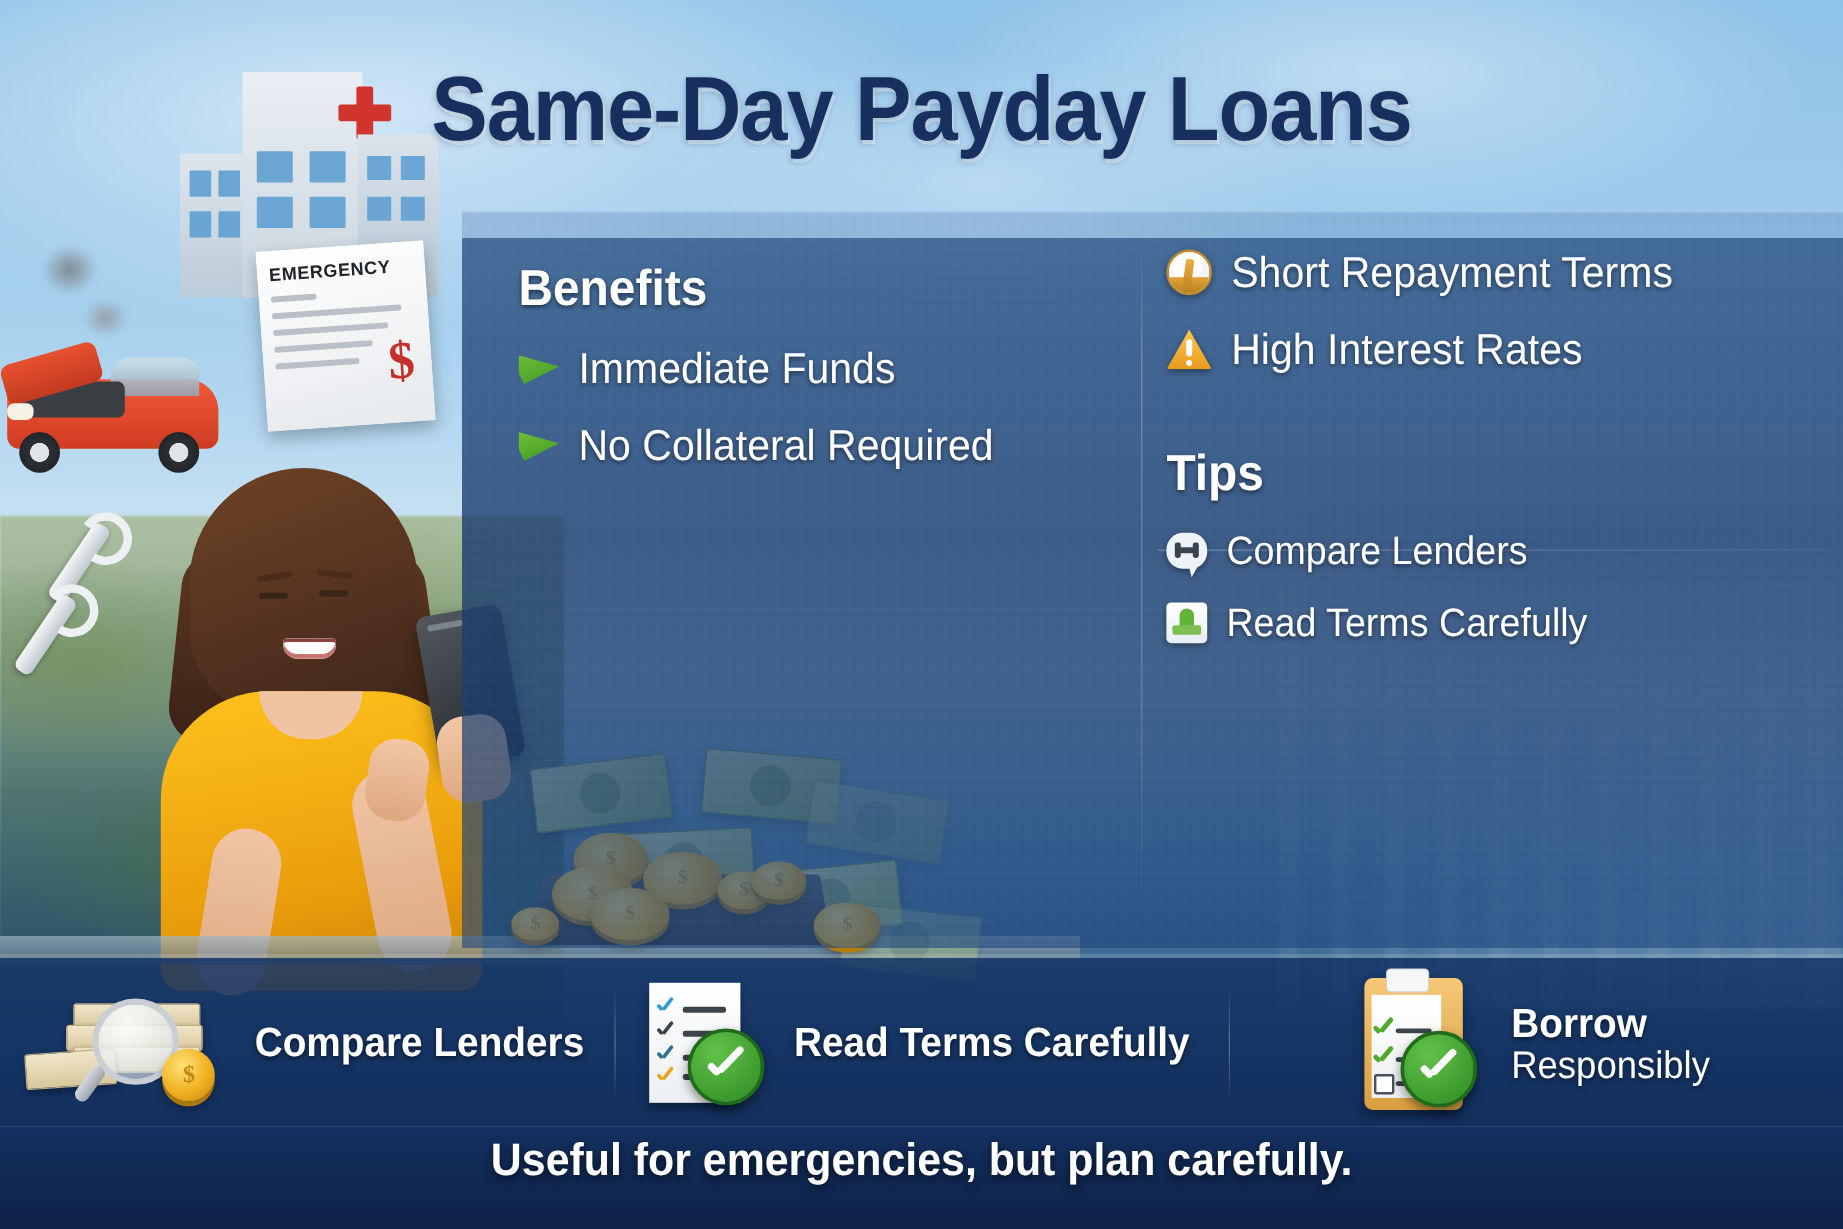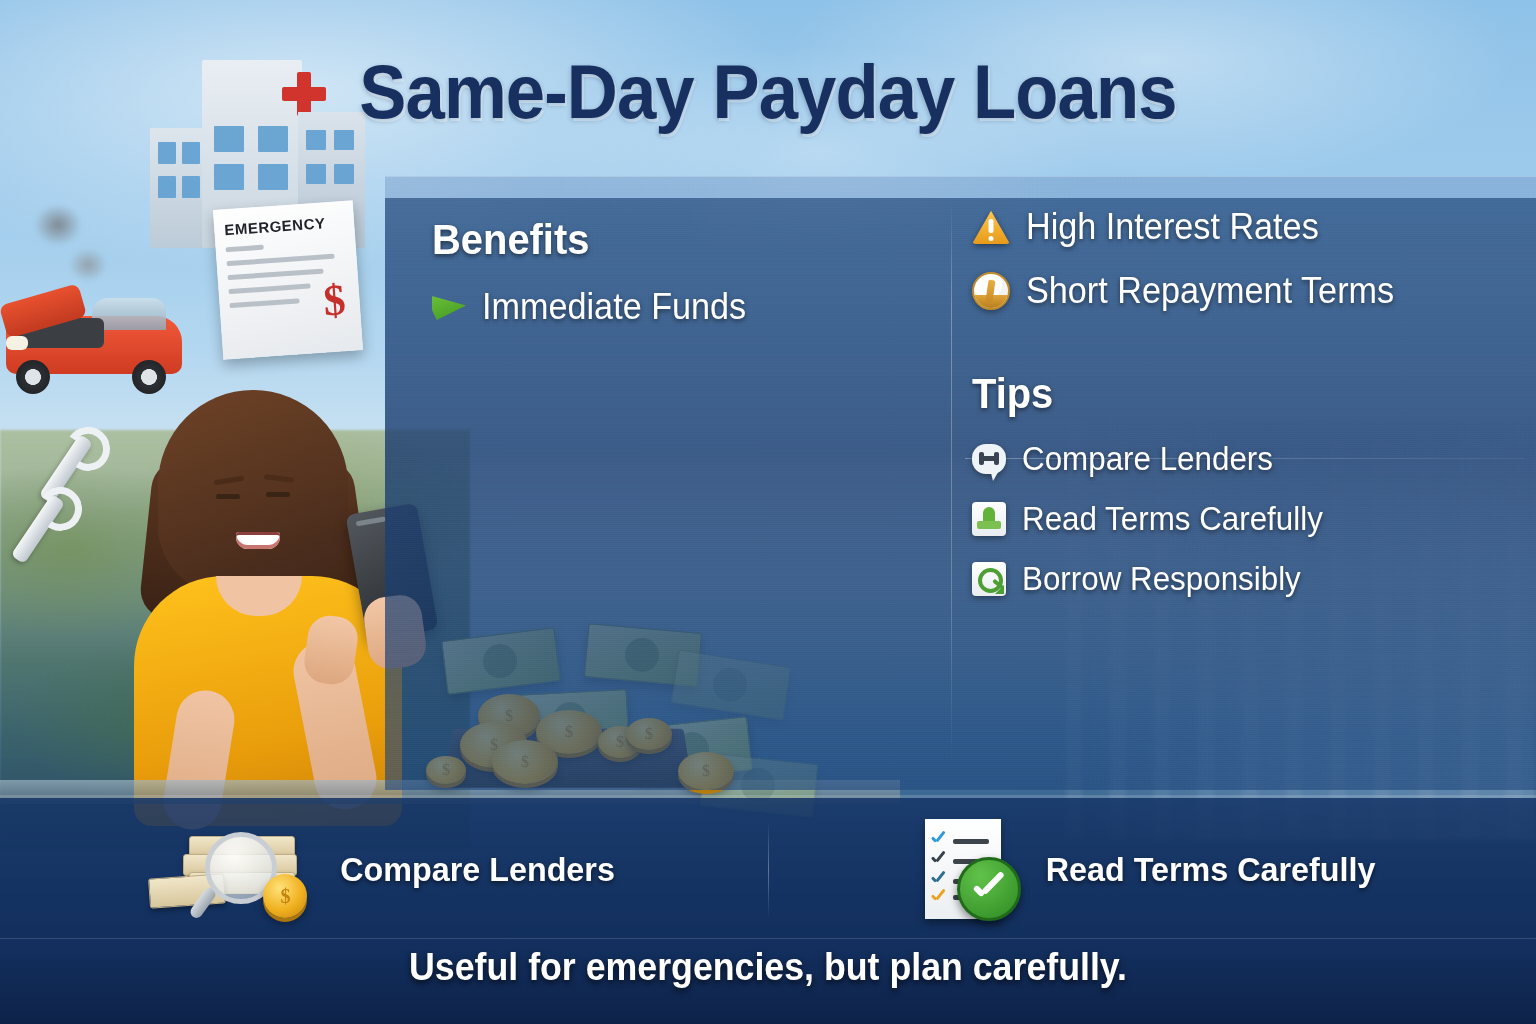--- a/index.html
+++ b/index.html
@@ -351,60 +351,56 @@
 
   <div class="title">Same-Day Payday Loans</div>
 
   <div class="col col-benefits">
     <div class="h2">Benefits</div>
 
     <div class="item">
       <span class="bullet-arrow"></span>
       <span class="label">Immediate Funds</span>
     </div>
+    <div class="item">
+      <span class="bullet-arrow"></span>
+      <span class="label">No Collateral Required</span>
+    </div>
   </div>
 
   <div class="col col-right">
 
 
+    <div class="item">
+      <span class="ic-sand"></span>
+      <span class="label">Short Repayment Terms</span>
+    </div>
     <div class="item">
       <span class="ic-warn">
         <span class="tri"></span>
           <span class="bang"></span>
           <span class="dot"></span>
       </span>
       <span class="label">High Interest Rates</span>
     </div>
-    <div class="item">
-      <span class="ic-sand"></span>
-      <span class="label">Short Repayment Terms</span>
-    </div>
 
     <div class="h2 tips">Tips</div>
 
     <div class="item small">
       <span class="ic-bubble">
           <span class="bar"></span>
         </span>
       <span class="label">Compare Lenders</span>
     </div>
     <div class="item small">
       <span class="ic-tile">
         <span class="tree"></span>
           <span class="base"></span>
       </span>
       <span class="label">Read Terms Carefully</span>
-    </div>
-    <div class="item small">
-      <span class="ic-tile">
-        <span class="lens"></span>
-          <span class="stick"></span>
-          <span class="leaf"></span>
-      </span>
-      <span class="label">Borrow Responsibly</span>
     </div>
   </div>
 
   <div class="bottombar">
 
     <div class="bseg">
       <span class="ic-money">
         <span class="stack s1"></span>
         <span class="stack s2"></span>
         <span class="stack s3"></span>
@@ -425,18 +421,36 @@
           <span class="crow" style="top:44px;"></span>
         <span class="cmark" style="top:58px;color:#2f6f8f;"></span>
           <span class="crow" style="top:64px;"></span>
         <span class="crow" style="top:80px;"></span>
         <span class="cmark" style="top:76px;color:#eaa421;"></span>
         <span class="cbadge"></span>
       </span>
       <span class="btext">Read Terms Carefully</span>
     </div>
 
+    <div class="bseg wrap">
+      <span class="ic-clip">
+        <span class="clipboard"></span>
+        <span class="clippaper"></span>
+        <span class="clipclamp"></span>
+        <span class="clipcheck" style="top:38px;"></span>
+          <span class="clipline" style="top:46px;"></span>
+        <span class="clipcheck" style="top:62px;"></span>
+          <span class="clipline" style="top:70px;"></span>
+        <span class="clipbox" style="top:84px;"></span>
+          <span class="clipline" style="top:90px;"></span>
+        <span class="cbadge" style="right:6px;bottom:6px;"></span>
+      </span>
+      <span class="btext">
+        <span>Borrow</span>
+        <span class="l2">Responsibly</span>
+      </span>
+    </div>
   </div>
 
   <div class="footerband top"></div>
   <div class="tagline">Useful for emergencies, but plan carefully.</div>
 
 </div>
 
 </body></html>

